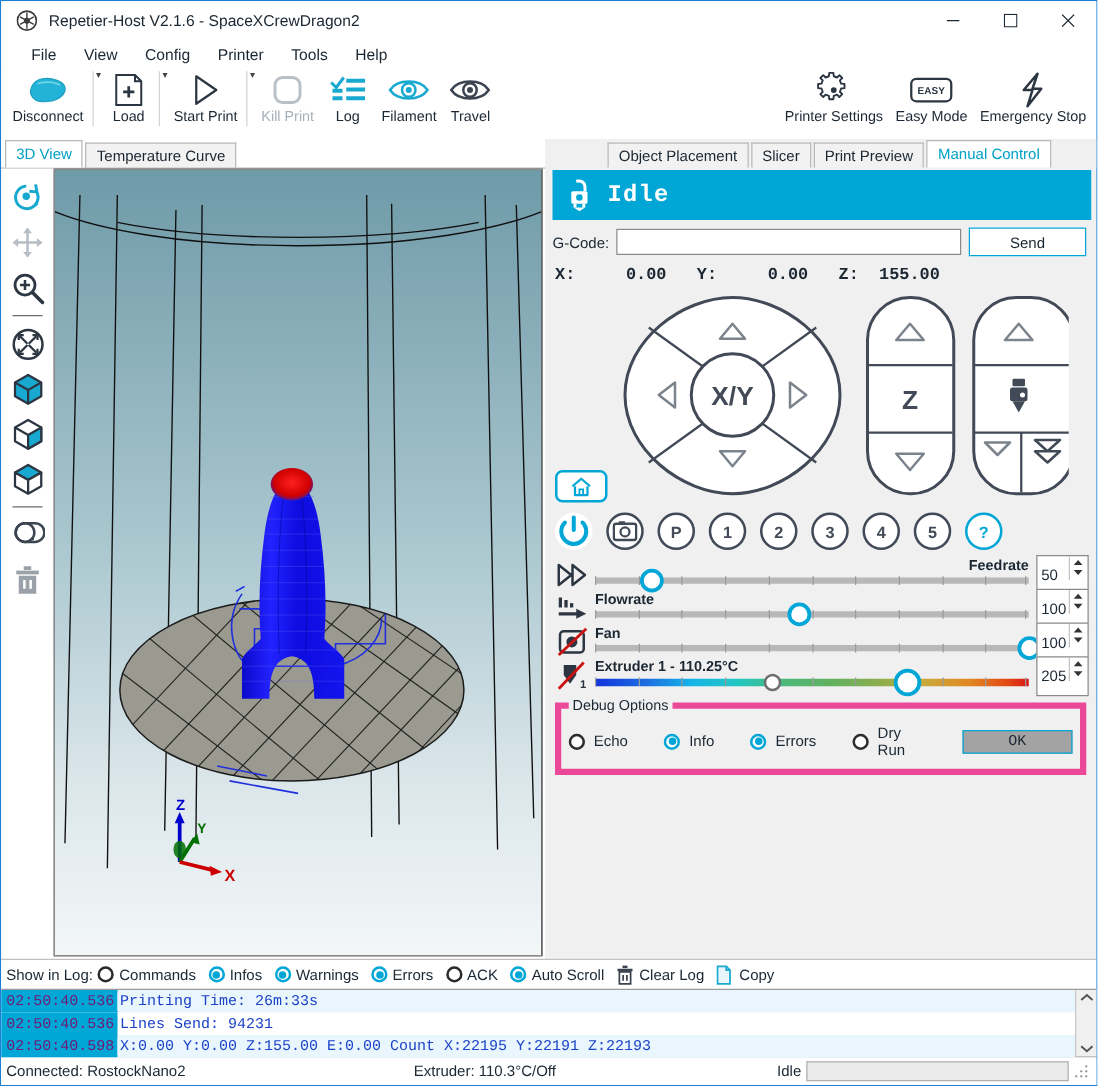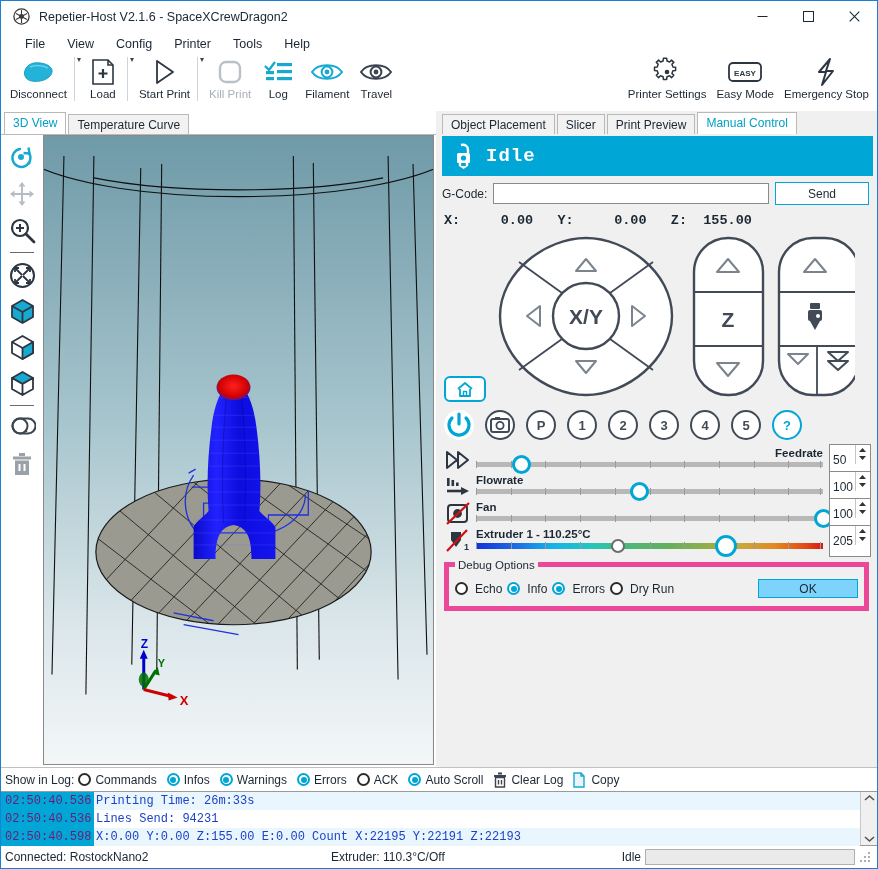--- a/index.html
+++ b/index.html
@@ -48,21 +48,21 @@
   
   .main { flex:1; display:flex; min-height:0; }
   .leftpane { width:435px; display:flex; flex-direction:column; min-width:0; }
   .rightpane { flex:1; display:flex; flex-direction:column; min-width:0; background:#f0f0f0;}
 
   
   .tabstrip { height:23px; display:flex; align-items:flex-end; padding-left:3px; background:#ffffff; flex:none;}
   .tab { height:20px; padding:2px 8px 0 8px; font-size:12px; border:1px solid #b9b9b9; border-bottom:none;
          background:#f2f2f2; color:#1b2733; margin-right:2px; line-height:17px; }
   .tab.active { background:#ffffff; color:#00a0c6; height:22px; border-color:#b9b9b9; position:relative; z-index:2;}
-  .tabstrip.right { padding-left:6px; background:#f0f0f0; }
+  .tabstrip.right { padding-left:6px; background:#f0f0f0;margin-left:44px; }
 
   
   .viewwrap { flex:1; display:flex; min-height:0; border-top:1px solid #b9b9b9;}
   .vtoolbar { width:42px; background:#ffffff; padding-top:6px; display:flex; flex-direction:column;
               align-items:center; gap:2px; flex:none;}
   .vtool { width:34px; height:34px; display:flex; align-items:center; justify-content:center; }
   .vdiv { width:24px; height:1px; background:#6b6b6b; margin:3px 0; }
   .canvaswrap { flex:1; position:relative; min-width:0; border:1px solid #8a8a8a; margin:0 2px 2px 0;
                 overflow:hidden; background:#000;}
   .canvas3d { position:absolute; inset:0; }
@@ -110,23 +110,23 @@
   .spinarrows { position:absolute; right:1px; top:0; width:14px; height:19px; display:flex; flex-direction:column;
                 align-items:center; justify-content:center; border-left:1px solid #c4c4c4;}
 
   .debugbox { margin:8px 8px 0 8px; border:5px solid #ec4899; padding:12px 6px 8px 6px; position:relative; flex:none;}
   .debugtitle { position:absolute; top:-8px; left:6px; background:#f0f0f0; padding:0 3px; font-size:11.5px;}
   .debugrow { display:flex; align-items:center; gap:3px;}
   .radio { width:13px; height:13px; border-radius:50%; border:2px solid #2b2b2b; background:#fff;
            display:flex; align-items:center; justify-content:center; flex:none;}
   .radio.on { border-color:#00a6d6; }
   .radio.on::after { content:""; width:6px; height:6px; border-radius:50%; background:#00a6d6;}
-  .dlabel { font-size:12px; margin-right:2px; margin-left:4px;}
-  .okbtn { margin-left:auto; width:100px; height:19px; border:1px solid #00a6d6; background:#7dd3fc;
-           display:flex; align-items:center; justify-content:center; font-size:12px;}
+  .dlabel { font-size:12px; margin-right:26px; margin-left:4px;}
+  .okbtn { margin-left:auto; width:100px; height:19px; border:1px solid #00a6d6; background:#a3a3a3;
+           display:flex; align-items:center; justify-content:center; font-size:12px;font-family:Liberation Mono, monospace;}
 
   
   .logwrap { flex:none; background:#ffffff; border-top:1px solid #c0c0c0;}
   .logtools { height:23px; display:flex; align-items:center; gap:4px; padding-left:4px; font-size:12px;}
   .logtools .lt { display:flex; align-items:center; gap:4px; margin-right:6px;}
   .loglist { height:55px; border-top:1px solid #9a9a9a; border-bottom:1px solid #9a9a9a; display:flex; }
   .logrows { flex:1; }
   .logrow { display:flex; height:18px; align-items:center; font-family:"Liberation Mono", monospace; font-size:12px;}
   .logts { width:93px; padding-left:4px; color:#701a75; background:#00a6d6; height:18px; line-height:18px; flex:none;}
   .logtxt { padding-left:2px; color:#1b42c8; }

